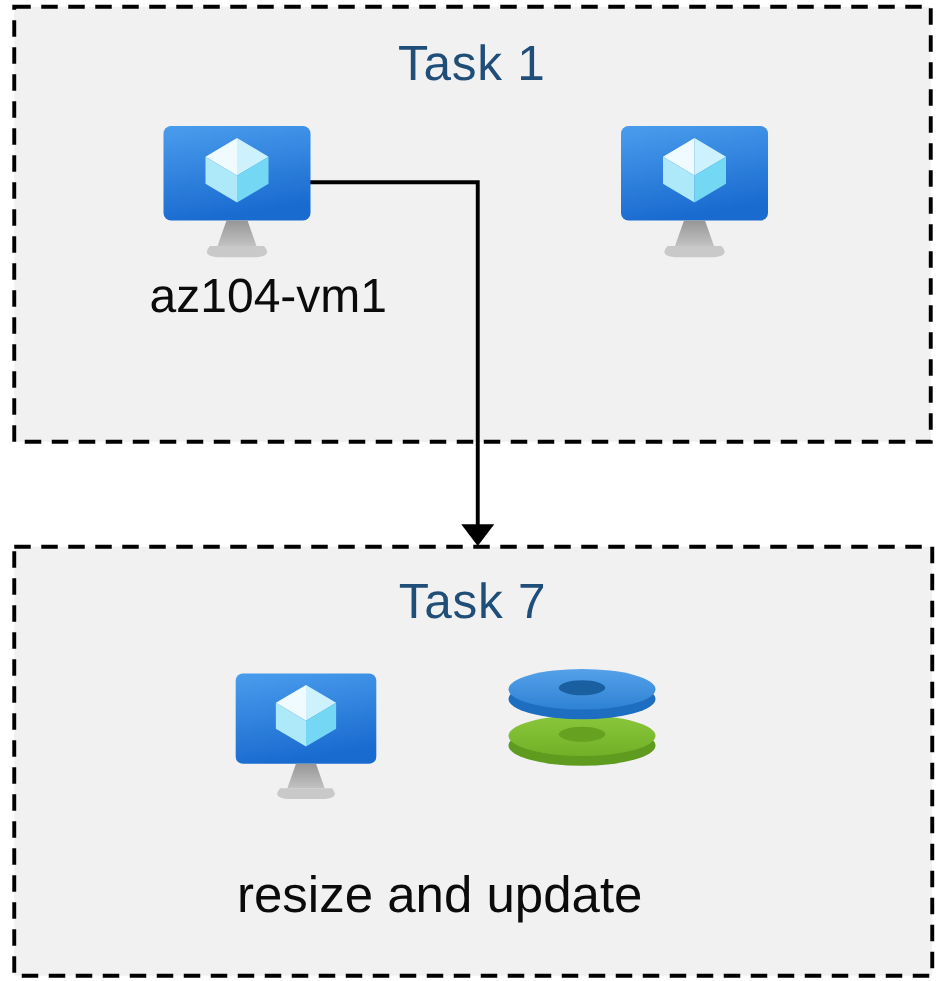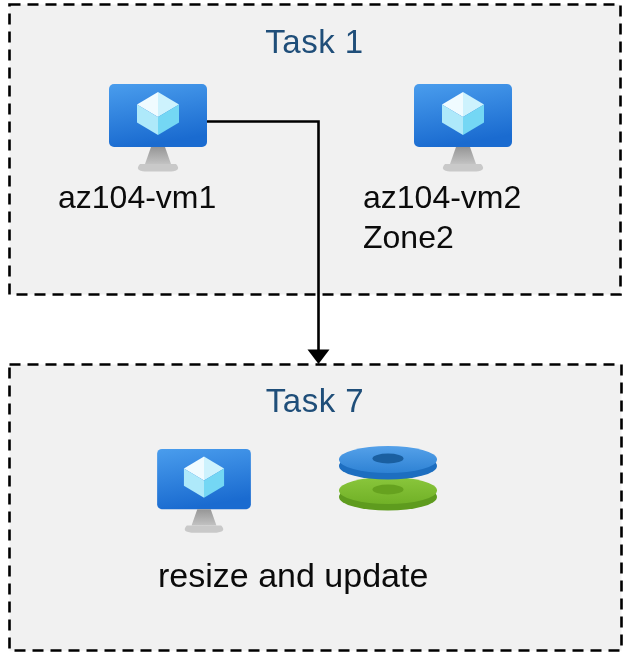--- a/index.html
+++ b/index.html
@@ -23,27 +23,28 @@
     font-weight: 400;
     color: #1F4E79;
     text-align: center;
     letter-spacing: 0.5px;
     white-space: nowrap;
   }
   .vm-label {
     font-size: 32px;
     line-height: 40px;
     color: #0B0B0B;
-    text-align: left;
+    text-align: right;
     white-space: nowrap;
   }
   .caption {
     font-size: 34px;
     color: #0B0B0B;
     white-space: nowrap;
+    margin-top: 22px;
   }
   svg { display: block; }
 </style>
 </head>
 <body>
 
 <div class="canvas">
 
   <svg class="bg-layer" viewBox="0 0 628 654">
     <defs>
@@ -97,24 +98,20 @@
   <svg class="abs" style="left:108px; top:83px;" width="100" height="92" viewBox="0 0 100 92">
     <use href="#vm-icon"></use>
   </svg>
   <div class="abs vm-label" style="left:58px; top:177px; width:200px;">
     <div>az104-vm1</div>
   </div>
 
   <svg class="abs" style="left:413px; top:83px;" width="100" height="92" viewBox="0 0 100 92">
     <use href="#vm-icon"></use>
   </svg>
-  <div class="abs vm-label" style="left:363px; top:177px; width:200px;">
-    <div>az104-vm2</div>
-    <div>Zone2</div>
-  </div>
 
   <div class="abs task-title" style="left:8px; top:382px; width:614px;">Task 7</div>
 
   <svg class="abs" style="left:156px; top:448px;" width="96" height="88" viewBox="0 0 100 92">
     <use href="#vm-icon"></use>
   </svg>
 
   <svg class="abs" style="left:337px; top:444px;" width="102" height="69" viewBox="0 0 102 69">
     <use href="#disks-icon"></use>
   </svg>

